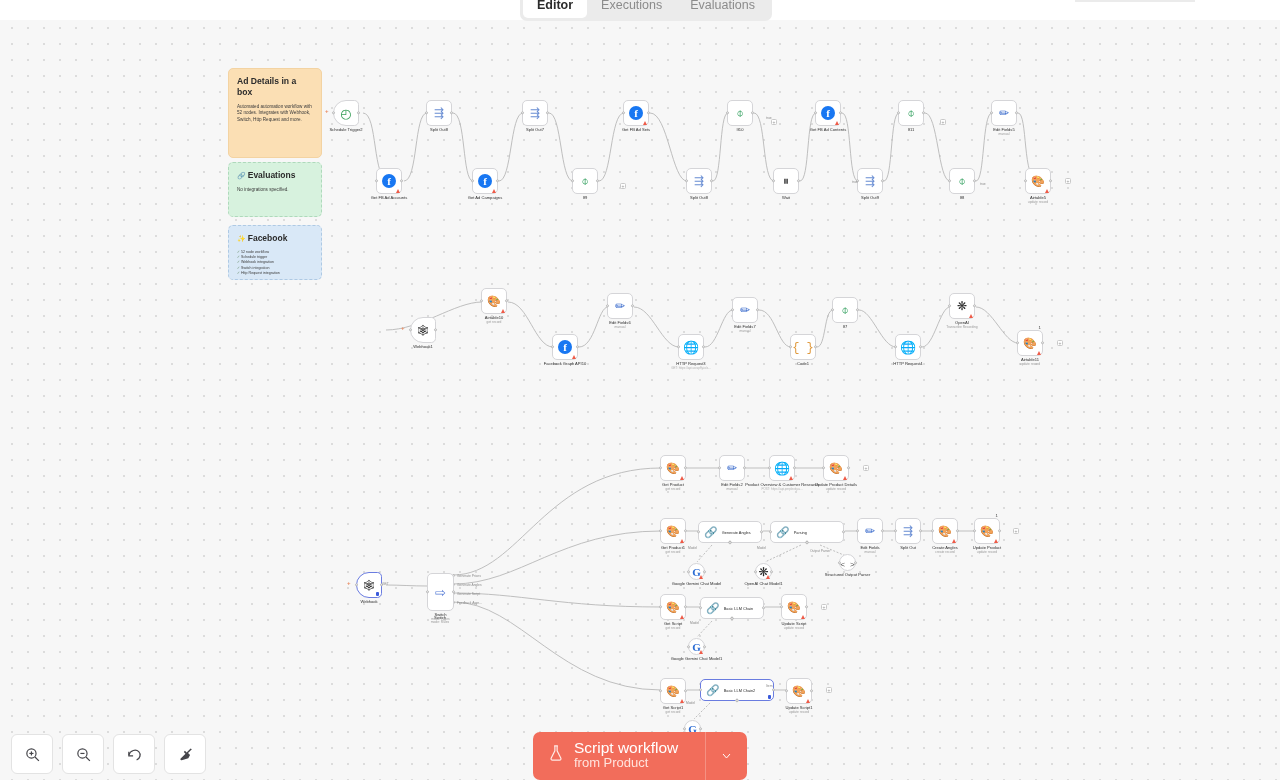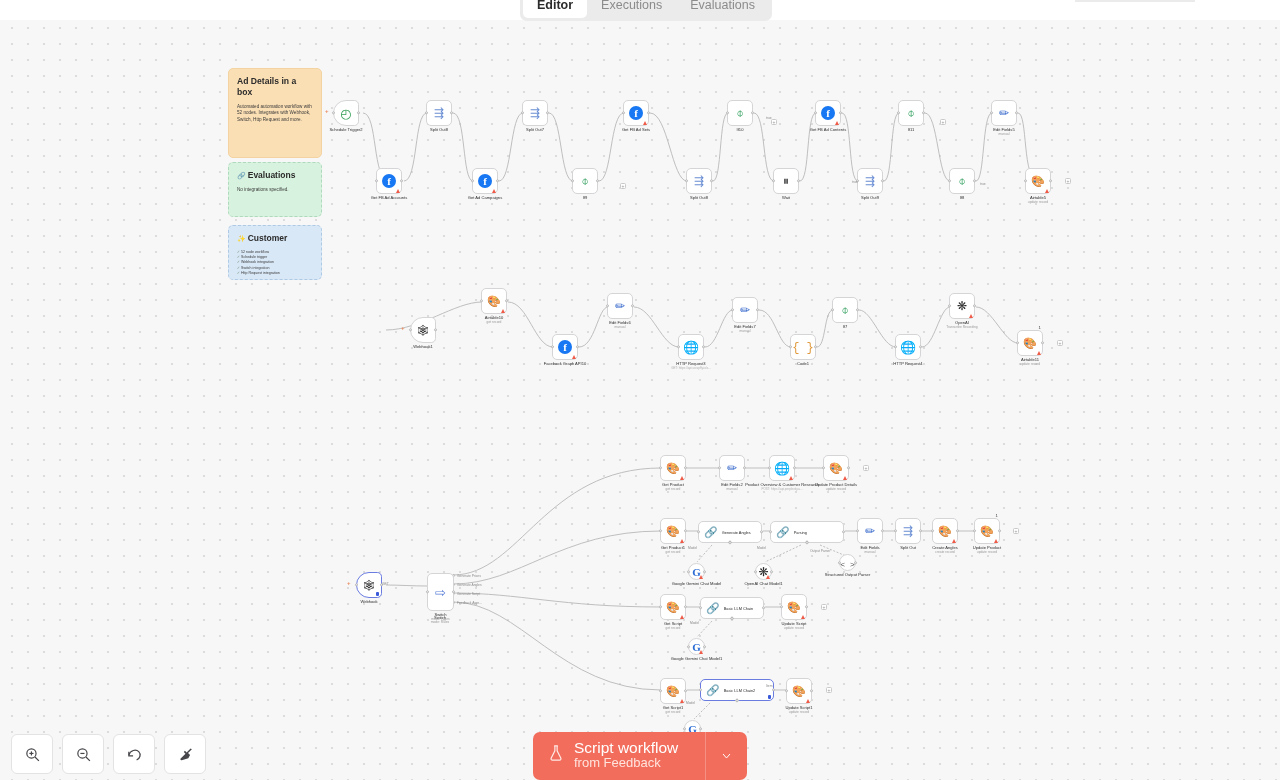--- a/index.html
+++ b/index.html
@@ -257,21 +257,21 @@
     <h3>Ad Details in a box</h3>
     <p>Automated automation workflow with 52 nodes. Integrates with Webhook, Switch, Http Request and more.</p>
   </div>
 
   <div class="sticky green" style="left:228px; top:162px; width:94px; height:55px;">
     <h3><span class="note-ico">🔗</span><span>Evaluations</span></h3>
     <p>No integrations specified.</p>
   </div>
 
   <div class="sticky blue" style="left:228px; top:225px; width:94px; height:55px;">
-    <h3><span class="note-ico">✨</span><span>Customer</span></h3>
+    <h3><span class="note-ico">✨</span><span>Facebook</span></h3>
     <ul>
       <li>52 node workflow</li>
       <li>Schedule trigger</li>
       <li>Webhook integration</li>
       <li>Switch integration</li>
       <li>Http Request integration</li>
     </ul>
   </div>
 
   <div id="node-layer">
@@ -700,21 +700,21 @@
 <div id="execwrap">
   <div id="execbtn">
     <span class="flask">
       <svg viewBox="0 0 24 24">
         <path d="M9.5 2.5 L14.5 2.5"></path>
         <path d="M10.5 2.5 L10.5 9 L5.5 19 C5 20.2 5.8 21.5 7.2 21.5 L16.8 21.5 C18.2 21.5 19 20.2 18.5 19 L13.5 9 L13.5 2.5"></path>
       </svg>
     </span>
     <span class="txt">
       <span class="t1">Script workflow</span>
-      <span class="t2">from Feedback</span>
+      <span class="t2">from Product</span>
     </span>
   </div>
   <div id="execcaret">
     <svg viewBox="0 0 24 24">
       <polyline points="5,8 12,16 19,8"></polyline>
     </svg>
   </div>
 </div>
 
 </body></html>

